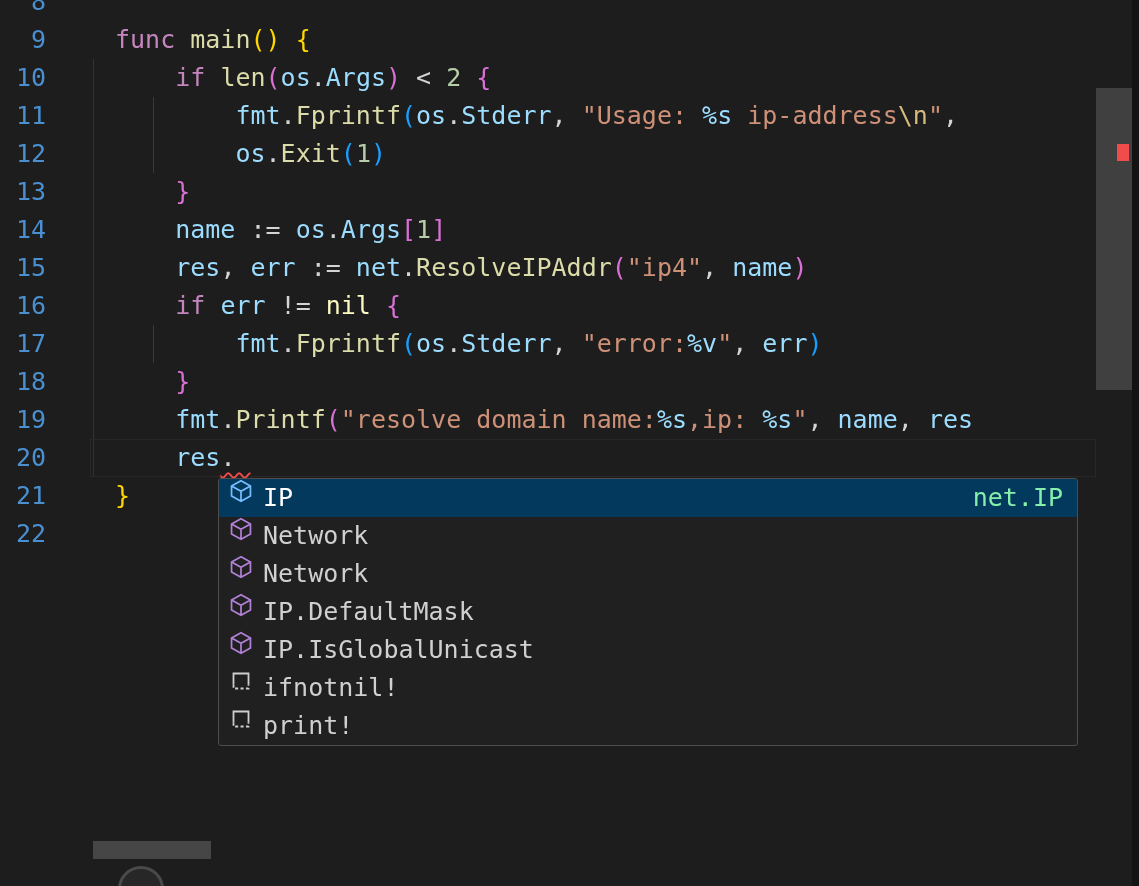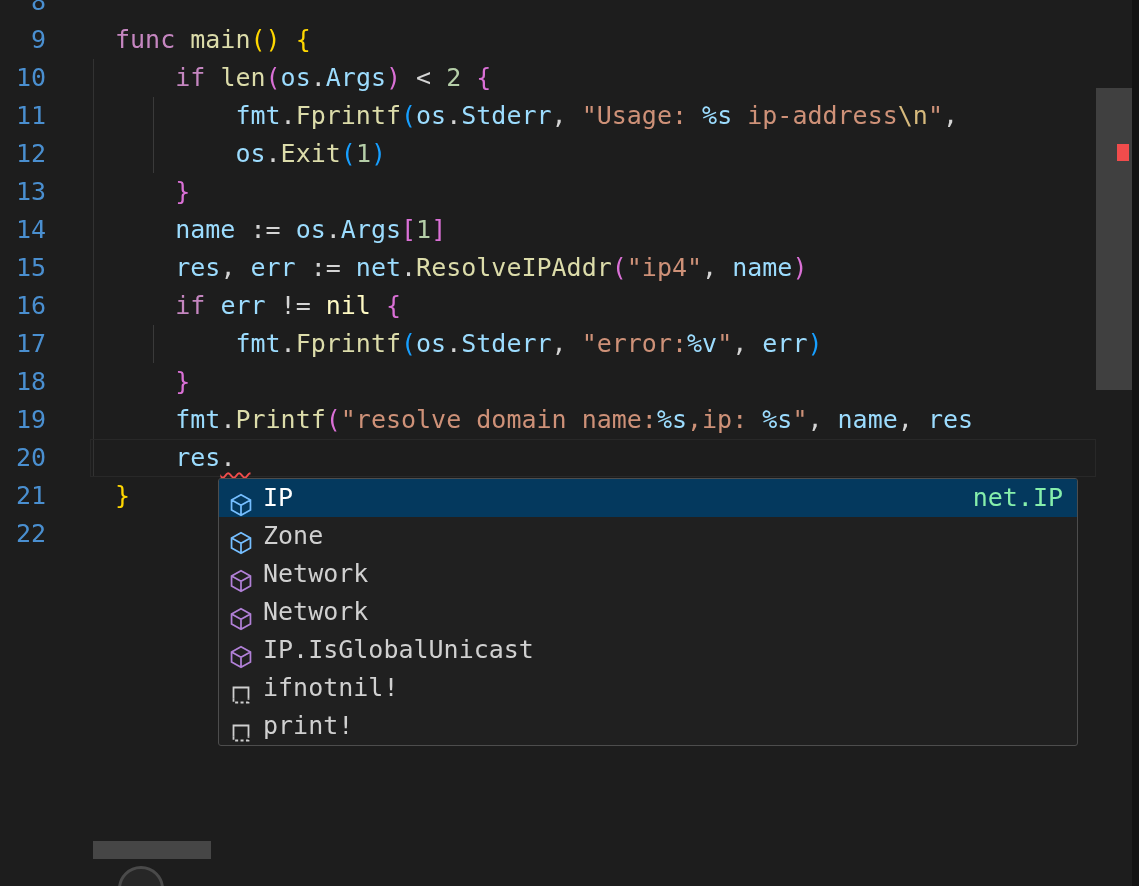--- a/index.html
+++ b/index.html
@@ -38,21 +38,21 @@
   .guide{position:absolute;width:1px;background:#323232;}
   .g1{left:93px;top:59px;height:418px;}
   .g2{left:153px;top:97px;height:76px;background:#3a3a3a;}
   .g3{left:153px;top:325px;height:38px;background:#3a3a3a;}
   .current-line{position:absolute;left:90px;top:439px;width:1006px;height:38px;border:1px solid #282828;}
   
   .suggest{
     position:absolute;left:218px;top:478px;width:860px;z-index:5;
     background:#202020;border:1px solid #4d4d4d;border-radius:3px;overflow:hidden;
   }
-  .sitem{display:flex;align-items:flex-end;height:38px;padding:0 14px 0 10px;color:#d0d0d0;cursor:pointer;}
+  .sitem{display:flex;align-items:flex-start;height:38px;padding:0 14px 0 10px;color:#d0d0d0;cursor:pointer;}
   .sitem.selected{background:#04395e;color:#ffffff;}
   .sicon{width:24px;height:24px;margin-right:10px;flex:none;display:flex;align-items:center;}
   .slabel{flex:1;white-space:pre;}
   .sdetail{color:#86efac;flex:none;}
   
   .sbv{position:absolute;right:7px;top:0;width:36px;height:886px;}
   .sbv-thumb{position:absolute;left:0;top:88px;width:36px;height:302px;background:rgba(121,121,121,0.38);}
   .sbv-error{position:absolute;left:21px;top:144px;width:12px;height:17px;background:#f14c4c;}
   .right-edge{position:absolute;right:0;top:0;width:7px;height:886px;background:#131313;}
   .sbh-thumb{position:absolute;left:93px;top:841px;width:118px;height:18px;background:rgba(121,121,121,0.45);}
@@ -93,40 +93,40 @@
           <svg viewBox="0 0 16 16" width="24" height="24">
             <path d="M8 1.2L14.3 4.7V11.3L8 14.8L1.7 11.3V4.7Z M1.7 4.7L8 8.2L14.3 4.7 M8 8.2V14.8" fill="none" stroke="#75beff" stroke-width="1.15"></path>
           </svg>
         </span>
         <span class="slabel">IP</span>
         <span class="sdetail">net.IP</span>
       </div>
       <div class="sitem">
         <span class="sicon">
           <svg viewBox="0 0 16 16" width="24" height="24">
-            <path d="M8 1.2L14.3 4.7V11.3L8 14.8L1.7 11.3V4.7Z M1.7 4.7L8 8.2L14.3 4.7 M8 8.2V14.8" fill="none" stroke="#75beff" stroke-width="1.15"></path>
+            <path d="M8 1.2L14.3 4.7V11.3L8 14.8L1.7 11.3V4.7Z M1.7 4.7L8 8.2L14.3 4.7 M8 8.2V14.8" fill="none" stroke="#b180d7" stroke-width="1.15"></path>
           </svg>
         </span>
-        <span class="slabel">Zone</span>
+        <span class="slabel">Network</span>
       </div>
       <div class="sitem">
         <span class="sicon">
           <svg viewBox="0 0 16 16" width="24" height="24">
             <path d="M8 1.2L14.3 4.7V11.3L8 14.8L1.7 11.3V4.7Z M1.7 4.7L8 8.2L14.3 4.7 M8 8.2V14.8" fill="none" stroke="#b180d7" stroke-width="1.15"></path>
           </svg>
         </span>
         <span class="slabel">Network</span>
       </div>
       <div class="sitem">
         <span class="sicon">
           <svg viewBox="0 0 16 16" width="24" height="24">
             <path d="M8 1.2L14.3 4.7V11.3L8 14.8L1.7 11.3V4.7Z M1.7 4.7L8 8.2L14.3 4.7 M8 8.2V14.8" fill="none" stroke="#b180d7" stroke-width="1.15"></path>
           </svg>
         </span>
-        <span class="slabel">Network</span>
+        <span class="slabel">IP.DefaultMask</span>
       </div>
       <div class="sitem">
         <span class="sicon">
           <svg viewBox="0 0 16 16" width="24" height="24">
             <path d="M8 1.2L14.3 4.7V11.3L8 14.8L1.7 11.3V4.7Z M1.7 4.7L8 8.2L14.3 4.7 M8 8.2V14.8" fill="none" stroke="#b180d7" stroke-width="1.15"></path>
           </svg>
         </span>
         <span class="slabel">IP.IsGlobalUnicast</span>
       </div>
       <div class="sitem">

